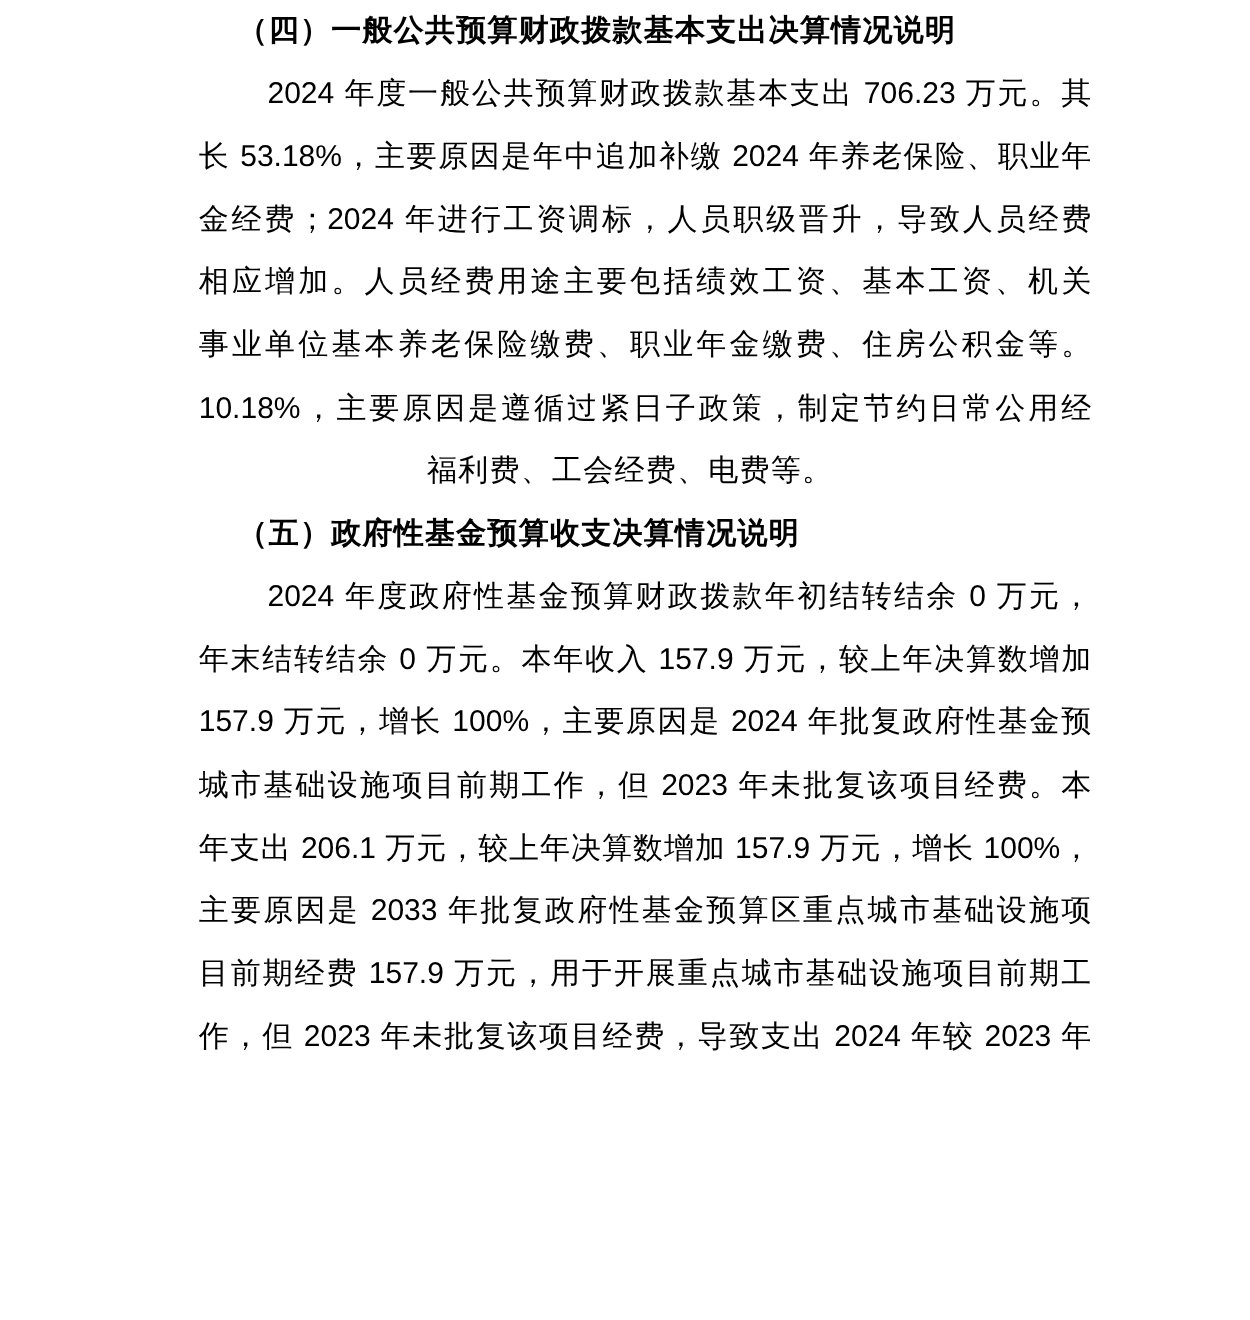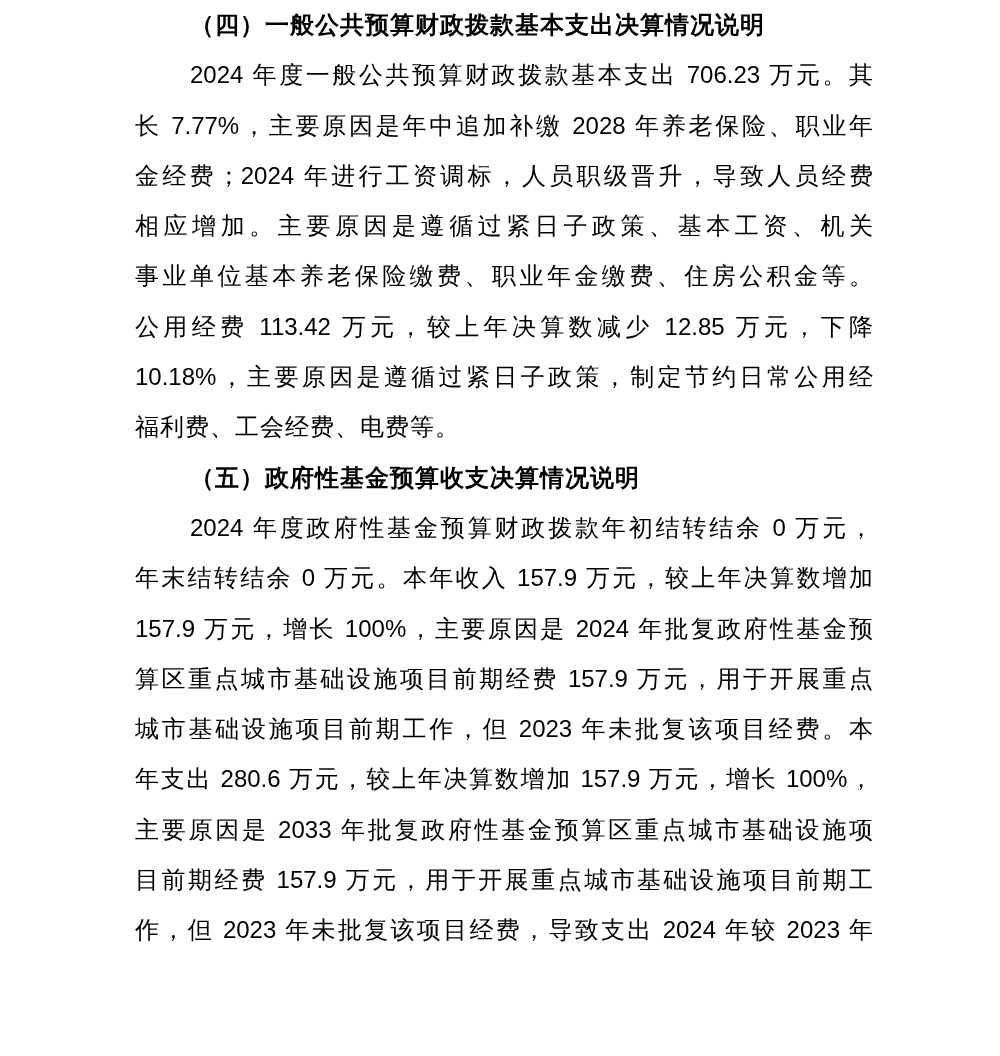--- a/index.html
+++ b/index.html
@@ -33,48 +33,47 @@
     text-justify: inter-character;
   }
   .style-heading {
     font-weight: bold;
     text-align: left;
     letter-spacing: 1px;
   }
   .style-body {
     text-align: justify;
     text-align-last: justify;
+    margin-left: 24px;
   }
   .style-body-last {
-    text-align: left;
+    text-align: center;
     letter-spacing: 1px;
   }
   .indent {
     text-indent: 55px;
   }
 </style>
 </head>
 <body>
 
 <div class="page" style="background: rgb(255, 255, 255); color: rgb(0, 0, 0);">
   <div class="text-block">
 
   <div class="line style-heading indent">（四）一般公共预算财政拨款基本支出决算情况说明</div>
       <div class="line style-body indent">2024 年度一般公共预算财政拨款基本支出 706.23 万元。其</div>
-      <div class="line style-body">长 7.77%，主要原因是年中追加补缴 2028 年养老保险、职业年</div>
+      <div class="line style-body">长 53.18%，主要原因是年中追加补缴 2024 年养老保险、职业年</div>
       <div class="line style-body">金经费；2024 年进行工资调标，人员职级晋升，导致人员经费</div>
-      <div class="line style-body">相应增加。主要原因是遵循过紧日子政策、基本工资、机关</div>
+      <div class="line style-body">相应增加。人员经费用途主要包括绩效工资、基本工资、机关</div>
       <div class="line style-body">事业单位基本养老保险缴费、职业年金缴费、住房公积金等。</div>
-      <div class="line style-body">公用经费 113.42 万元，较上年决算数减少 12.85 万元，下降</div>
       <div class="line style-body">10.18%，主要原因是遵循过紧日子政策，制定节约日常公用经</div>
       <div class="line style-body-last">福利费、工会经费、电费等。</div>
       <div class="line style-heading indent">（五）政府性基金预算收支决算情况说明</div>
       <div class="line style-body indent">2024 年度政府性基金预算财政拨款年初结转结余 0 万元，</div>
       <div class="line style-body">年末结转结余 0 万元。本年收入 157.9 万元，较上年决算数增加</div>
       <div class="line style-body">157.9 万元，增长 100%，主要原因是 2024 年批复政府性基金预</div>
-      <div class="line style-body">算区重点城市基础设施项目前期经费 157.9 万元，用于开展重点</div>
       <div class="line style-body">城市基础设施项目前期工作，但 2023 年未批复该项目经费。本</div>
-      <div class="line style-body">年支出 280.6 万元，较上年决算数增加 157.9 万元，增长 100%，</div>
+      <div class="line style-body">年支出 206.1 万元，较上年决算数增加 157.9 万元，增长 100%，</div>
       <div class="line style-body">主要原因是 2033 年批复政府性基金预算区重点城市基础设施项</div>
       <div class="line style-body">目前期经费 157.9 万元，用于开展重点城市基础设施项目前期工</div>
       <div class="line style-body">作，但 2023 年未批复该项目经费，导致支出 2024 年较 2023 年</div>
     </div>
 </div>
 
 </body></html>

